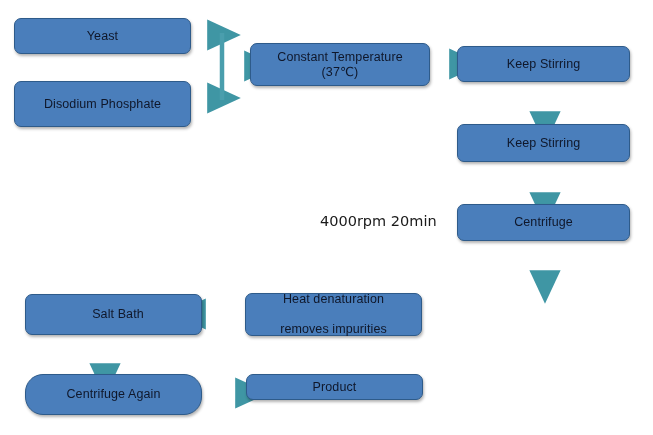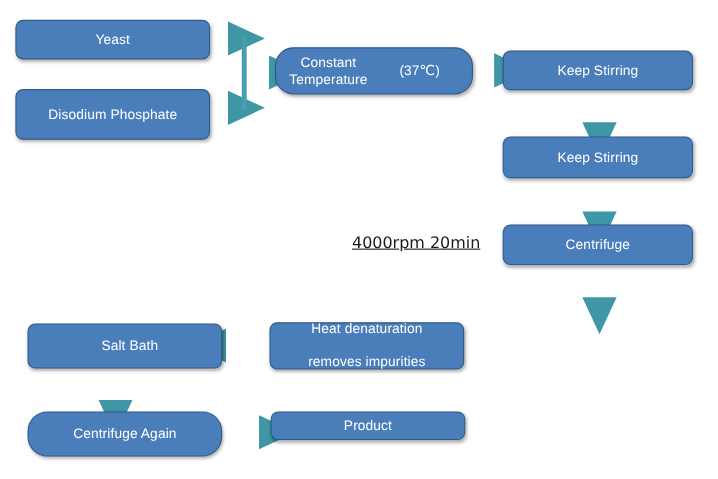--- a/index.html
+++ b/index.html
@@ -10,42 +10,41 @@
     overflow:hidden;
   }
   #flow{position:relative;width:653px;height:435px;}
 
   .node{
     position:absolute;
     box-sizing:border-box;
     background:#4a7ebb;
     border:1px solid #2e5b8a;
     border-radius:7px;
-    color:#ffffff;
+    color:#0f172a;
     display:flex;
     align-items:center;
     justify-content:center;
     text-align:center;
     font-size:12.5px;
     line-height:15px;
     letter-spacing:.1px;
     box-shadow:1px 2px 3px rgba(0,0,0,.30);
     padding:2px 6px;
     -webkit-font-smoothing:antialiased;
   }
   .node span{display:block;width:100%;}
 
   .edge-label{
     position:absolute;
     color:#1a1a1a;
     font-size:14.5px;
     font-family:"DejaVu Sans","Liberation Sans",sans-serif;
     white-space:nowrap;
     line-height:18px;
-    text-decoration:underline;
   }
 
   svg.wires{position:absolute;left:0;top:0;width:653px;height:435px;overflow:visible;}
 </style>
 </head>
 <body>
 
 <div id="flow">
 
   <svg class="wires" viewBox="0 0 653 435" xmlns="http://www.w3.org/2000/svg">
@@ -123,21 +122,21 @@
   </svg>
 
   <div class="node" style="left:14px;top:18px;width:177px;height:36px;">
     <span>Yeast</span>
   </div>
 
   <div class="node" style="left:14px;top:81px;width:177px;height:46px;">
     <span>Disodium Phosphate</span>
   </div>
 
-  <div class="node" style="left:250px;top:43px;width:180px;height:43px;justify-content:center;border-radius:17px;">
+  <div class="node" style="left:250px;top:43px;width:180px;height:43px;flex-direction:column;justify-content:center;">
     <span>Constant Temperature</span>
     <span>(37℃)</span>
   </div>
 
   <div class="node" style="left:457px;top:46px;width:173px;height:36px;">
     <span>Keep Stirring</span>
   </div>
 
   <div class="node" style="left:457px;top:124px;width:173px;height:38px;">
     <span>Keep Stirring</span>

